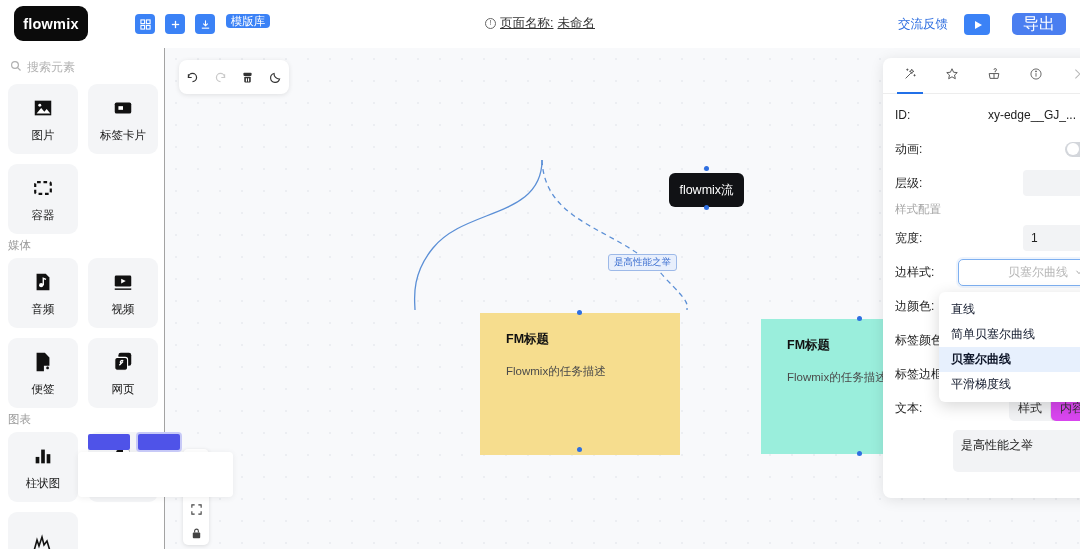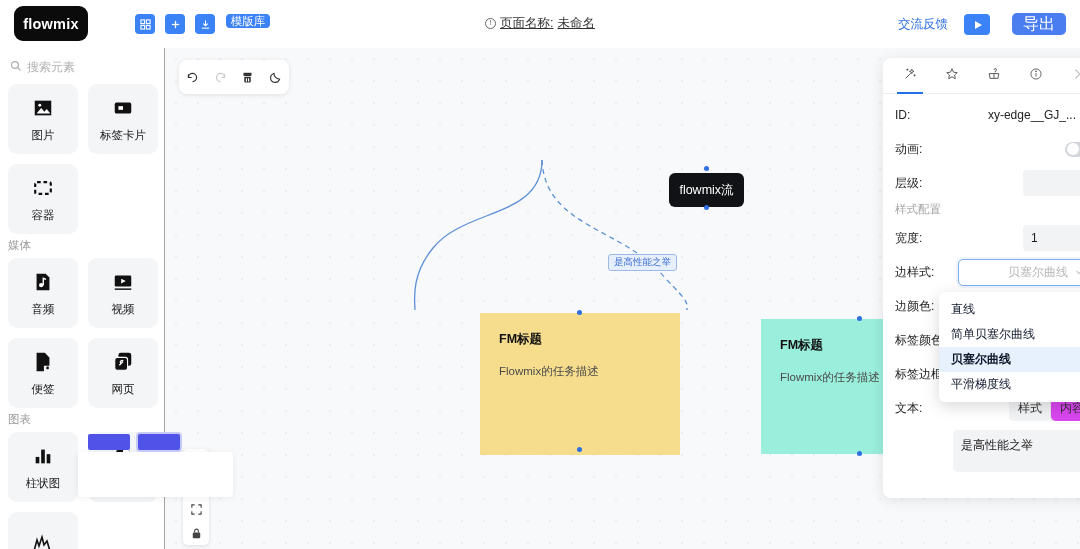--- a/index.html
+++ b/index.html
@@ -130,21 +130,21 @@
   .zoom-ctrl .zi { cursor: pointer; color: #444; display: flex; height: 14px; align-items: center;}
 
   
   .node-root {
     position: absolute; left: 504px; top: 125px; width: 75px; height: 34px;
     background: #111215; color: #fff; border-radius: 6px;
     display: flex; align-items: center; justify-content: center;
     font-size: 12.5px; z-index: 5; cursor: pointer;
   }
   .card {
-    position: absolute; z-index: 5; cursor: pointer; padding: 18px 15px 0 19px;
+    position: absolute; z-index: 5; cursor: pointer; padding: 18px 15px 0 26px;
   }
   .card .c-title { font-size: 12.5px; font-weight: bold; color: #111; }
   .card .c-desc { font-size: 11.5px; color: #4b4b4b; margin-top: 16px; }
   .card-yellow { left: 315px; top: 265px; width: 200px; height: 142px; background: #f6dd8e; }
   .card-teal   { left: 596px; top: 271px; width: 198px; height: 135px; background: #9aeedc; }
 
   .handle {
     position: absolute; width: 5px; height: 5px; border-radius: 50%;
     background: #2f6fe0; z-index: 7;
   }

